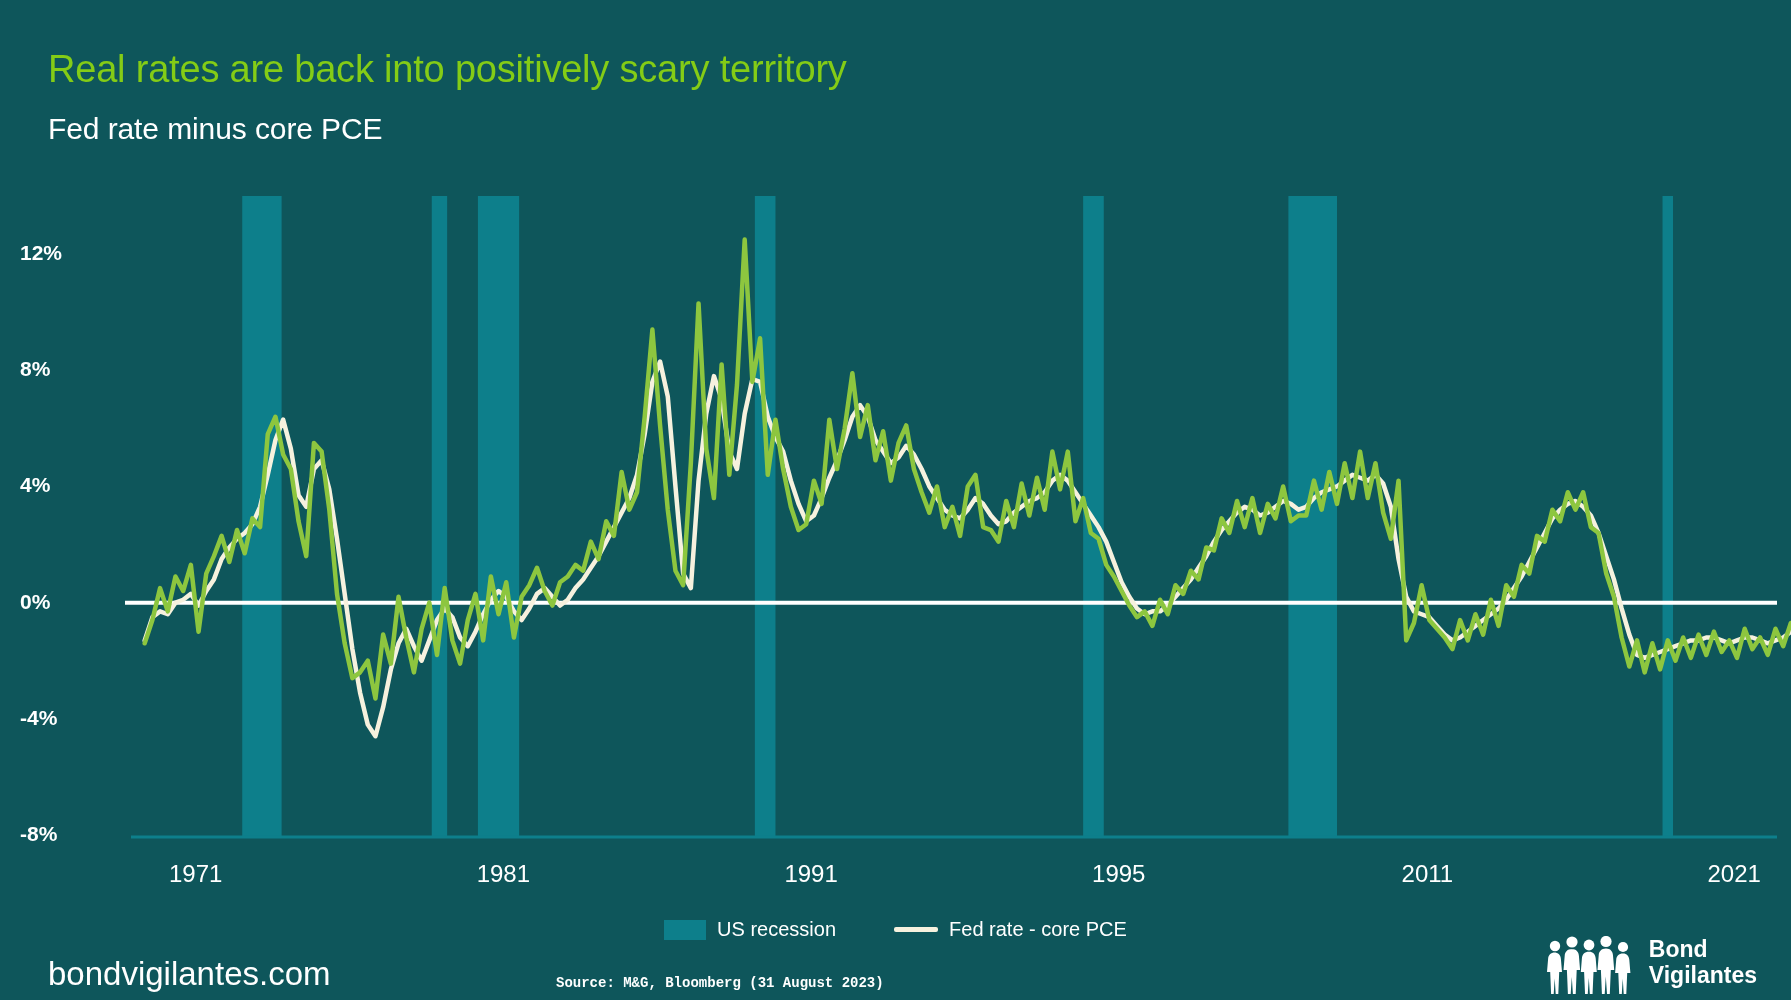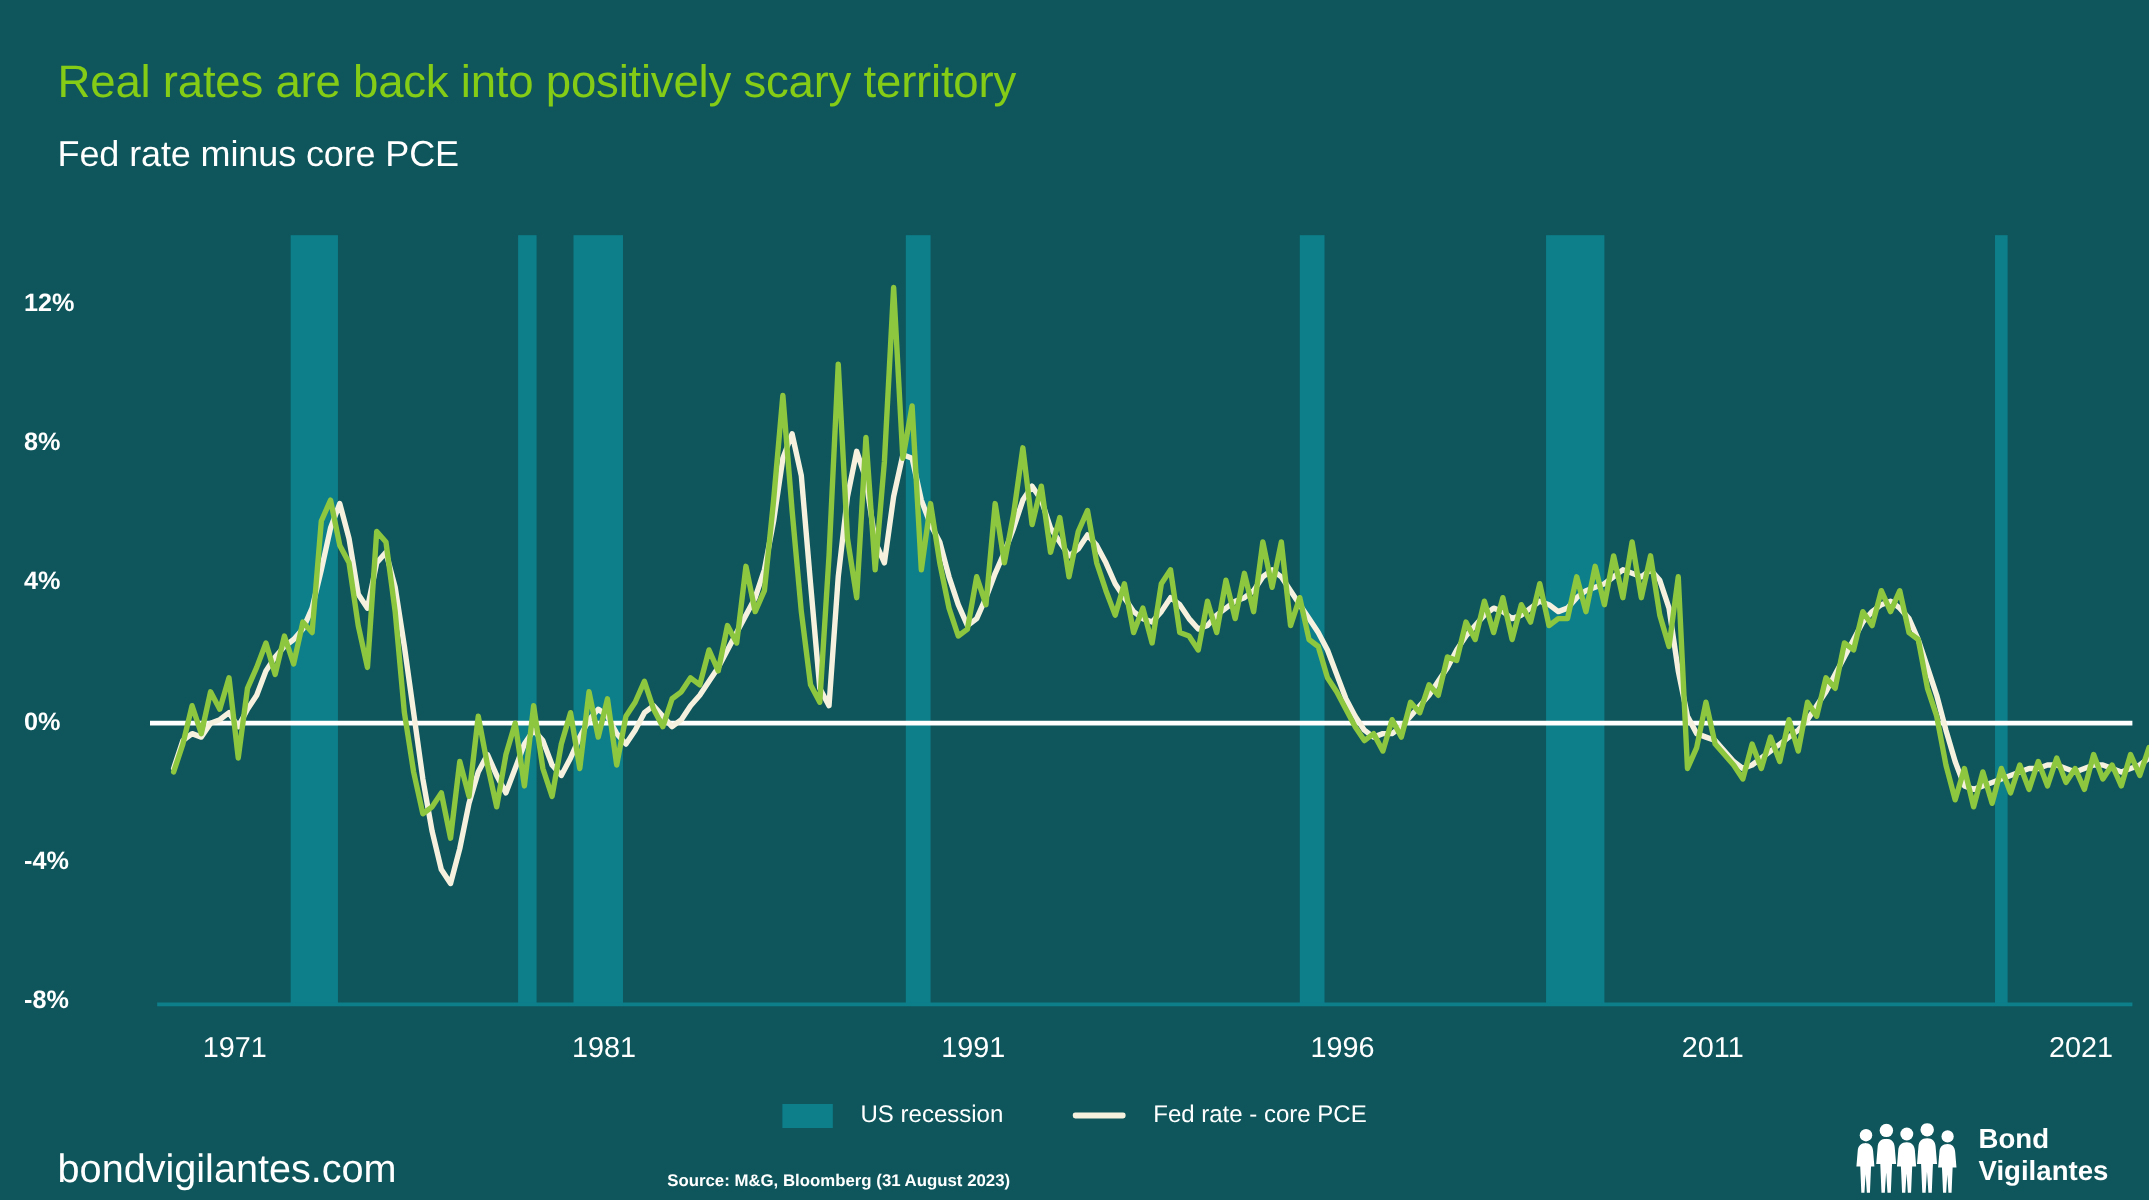--- a/index.html
+++ b/index.html
@@ -33,24 +33,24 @@
     text-align:right;width:140px;
   }
   #legend{
     position:absolute;left:0;top:918px;width:1791px;
     display:flex;justify-content:center;align-items:center;gap:58px;
     font-size:20px;
   }
   .lg-item{display:flex;align-items:center;gap:11px;}
   .swatch-box{width:42px;height:20px;background:#0D7F8B;display:block;}
   .swatch-line{width:44px;height:5px;display:block;border-radius:2px;}
-  .lg-label{font-size:20px;color:#ffffff;white-space:nowrap;margin-left:12px;}
+  .lg-label{font-size:20px;color:#ffffff;white-space:nowrap;}
   #source{
     position:absolute;left:556px;top:975px;
-    font-size:14px;font-weight:700;color:#ffffff;white-space:nowrap;
+    font-size:14px;font-weight:700;color:#ffffff;white-space:nowrap;font-family:Liberation Mono, monospace;
   }
   #site{
     position:absolute;left:48px;top:955px;
     font-size:33px;font-weight:400;color:#ffffff;white-space:nowrap;
   }
   #brand{
     position:absolute;right:34px;top:936px;
     display:flex;gap:14px;
   }
   #brand-text{
@@ -82,21 +82,21 @@
       <div class="ytick" style="left: 20px; top: 357.273px;">8%</div>
       <div class="ytick" style="left: 20px; top: 473.455px;">4%</div>
       <div class="ytick" style="left: 20px; top: 589.636px;">0%</div>
       <div class="ytick" style="left: 20px; top: 705.818px;">-4%</div>
       <div class="ytick" style="left: 20px; top: 822px;">-8%</div>
     </div>
   <div id="xticks">
       <div class="xtick" style="left: 82.3846px; top: 860px;">1971</div>
       <div class="xtick" style="left: 390.077px; top: 860px;">1981</div>
       <div class="xtick" style="left: 697.769px; top: 860px;">1991</div>
-      <div class="xtick" style="left: 1005.46px; top: 860px;">1996</div>
+      <div class="xtick" style="left: 1005.46px; top: 860px;">1995</div>
       <div class="xtick" style="left: 1313.15px; top: 860px;">2011</div>
       <div class="xtick" style="left: 1620.85px; top: 860px;">2021</div>
     </div>
 </div>
 
 <div id="legend">
     <div class="lg-item">
       <span class="swatch-box"></span>
       <span class="lg-label">US recession</span>
     </div>

